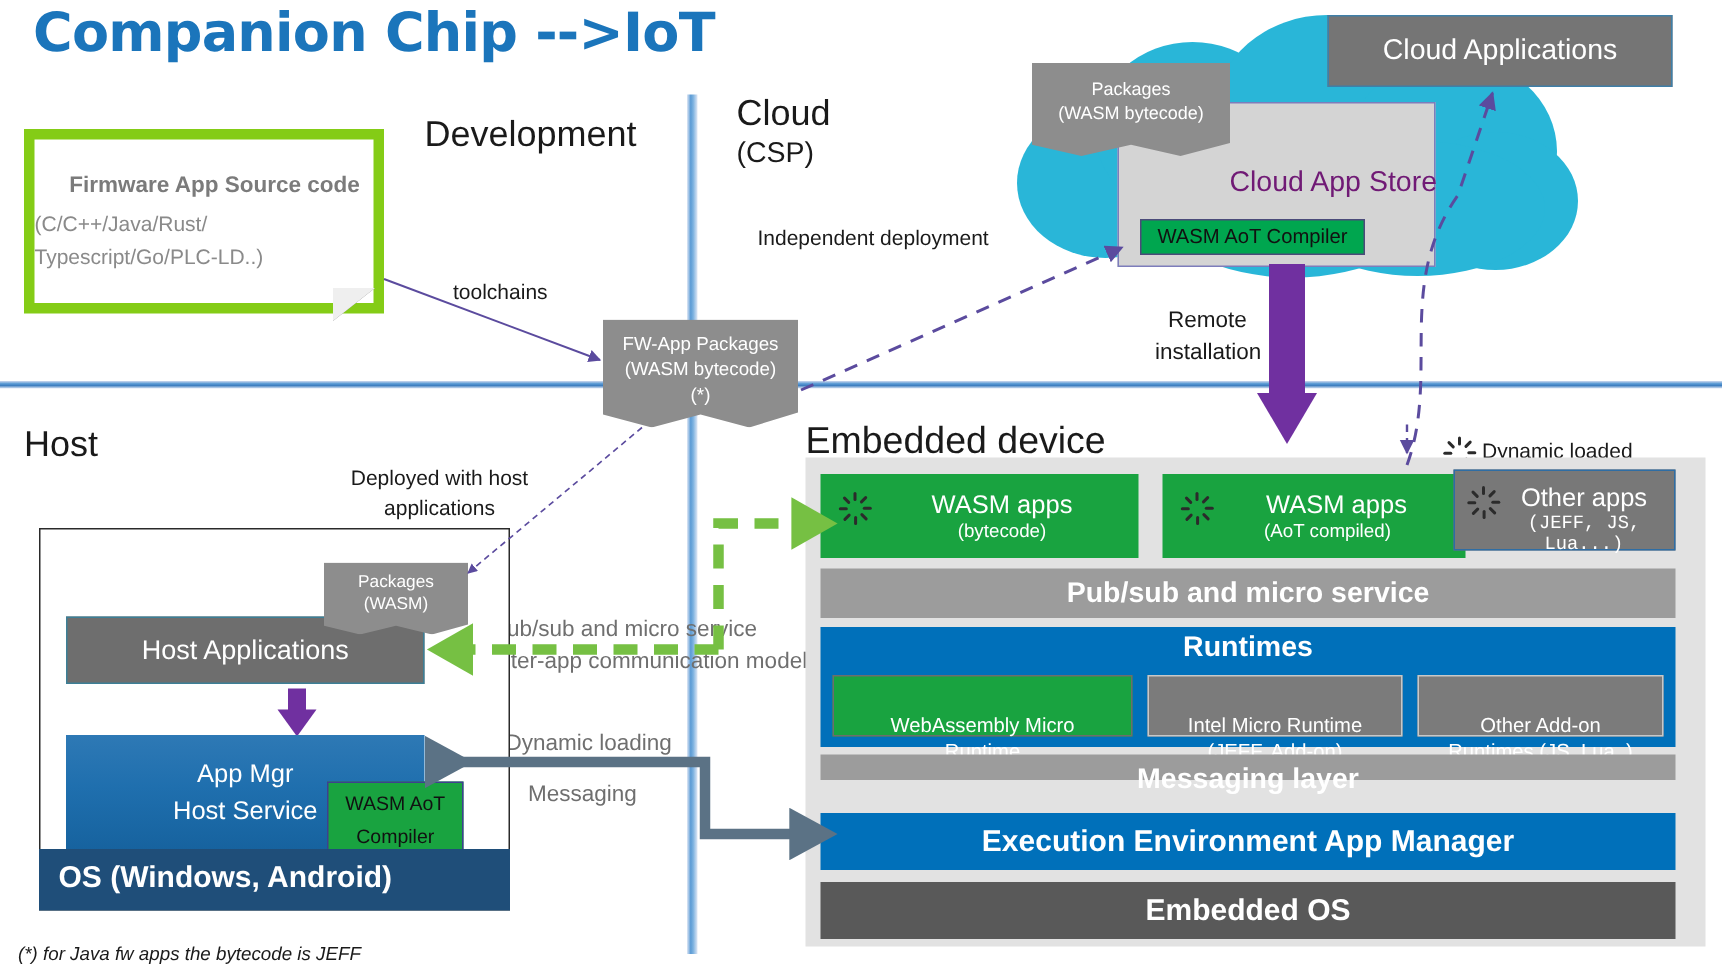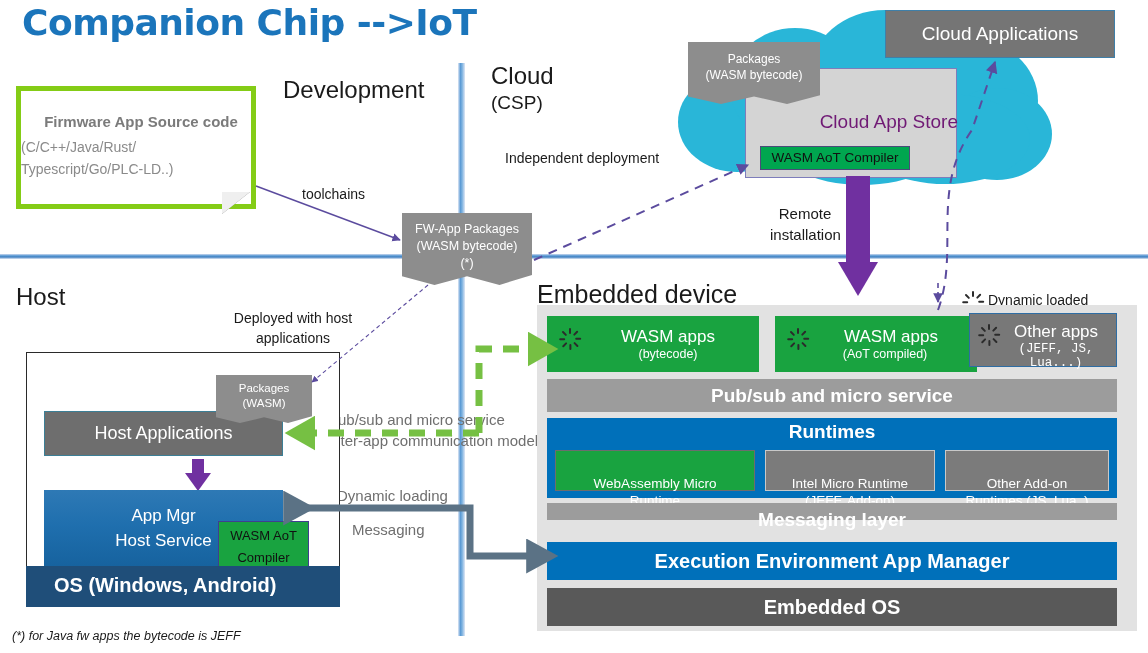--- a/index.html
+++ b/index.html
@@ -20,21 +20,21 @@
   #cap-host{left:16px;top:283px;}
   #cap-embedded{left:537px;top:280px;font-size:25px;}
 
   
   #hdiv{left:0px;top:254px;width:1148px;height:5px;
         background:linear-gradient(to bottom,#cfd9ee 0%,#5b9bd5 35%,#3f7fc0 60%,#dfe7f5 100%);}
   #vdiv{left:458px;top:63px;width:7px;height:573px;
         background:linear-gradient(to right,#dfe7f5 0%,#5b9bd5 35%,#7fb3e0 60%,#dfe7f5 100%);}
 
   
-  #fw-box{left:16px;top:86px;width:240px;height:123px;border:5px solid #84cc16;
+  #fw-box{left:16px;top:86px;width:240px;height:123px;border:7px solid #84cc16;
           background:#ffffff;box-sizing:border-box;padding-left:48px;}
   #fw-tail{left:222px;top:192px;width:0;height:0;
            border-left:28px solid #efefef;border-bottom:22px solid transparent;
            border-top:0 solid transparent;
            filter:drop-shadow(0.5px 0.5px 0 #7a7a7a);}
   .fw-t1{position:absolute;left:0;top:22px;width:240px;text-align:center;
          font-size:15px;font-weight:bold;color:#7b7b7b;}
   .fw-t2{position:absolute;left:0;top:45px;width:240px;text-align:left;
          font-size:14px;color:#8a8a8a;line-height:22px;}
 
@@ -118,21 +118,21 @@
      border-left:13px solid transparent;border-right:13px solid transparent;
      border-top:18px solid #7030a0;}
   #appmgr{left:44px;top:490px;width:239px;height:78px;
           background:linear-gradient(to bottom,#2e79b5 0%,#1f6fae 45%,#16629e 100%);
           color:#ffffff;font-size:17px;text-align:center;line-height:25px;padding-top:13px;
           box-sizing:border-box;}
   #aot-host{left:218px;top:521px;width:91px;height:48px;background:#19a340;
             border:1px solid #3f3f8f;box-sizing:border-box;color:#111;
             font-size:13px;text-align:center;line-height:22px;padding-top:3px;}
   #osbar{left:26px;top:566px;width:314px;height:41px;background:#1f4e79;
-         color:#ffffff;font-size:20px;font-weight:bold;line-height:39px;padding-left:28px;
+         color:#ffffff;font-size:20px;font-weight:bold;line-height:39px;padding-left:13px;
          box-sizing:border-box;}
 
   
   #lbl-toolchains{left:302px;top:186px;}
   #lbl-indep{left:505px;top:150px;}
   #lbl-deployed{left:218px;top:308px;width:150px;text-align:center;line-height:20px;}
   #lbl-pubsub{left:328px;top:411px;font-size:15px;color:#6f6f6f;}
   #lbl-interapp{left:328px;top:432px;font-size:15px;color:#6f6f6f;}
   #lbl-dynload{left:337px;top:487px;font-size:15px;color:#6f6f6f;}
   #lbl-messaging{left:352px;top:521px;font-size:15px;color:#6f6f6f;}

